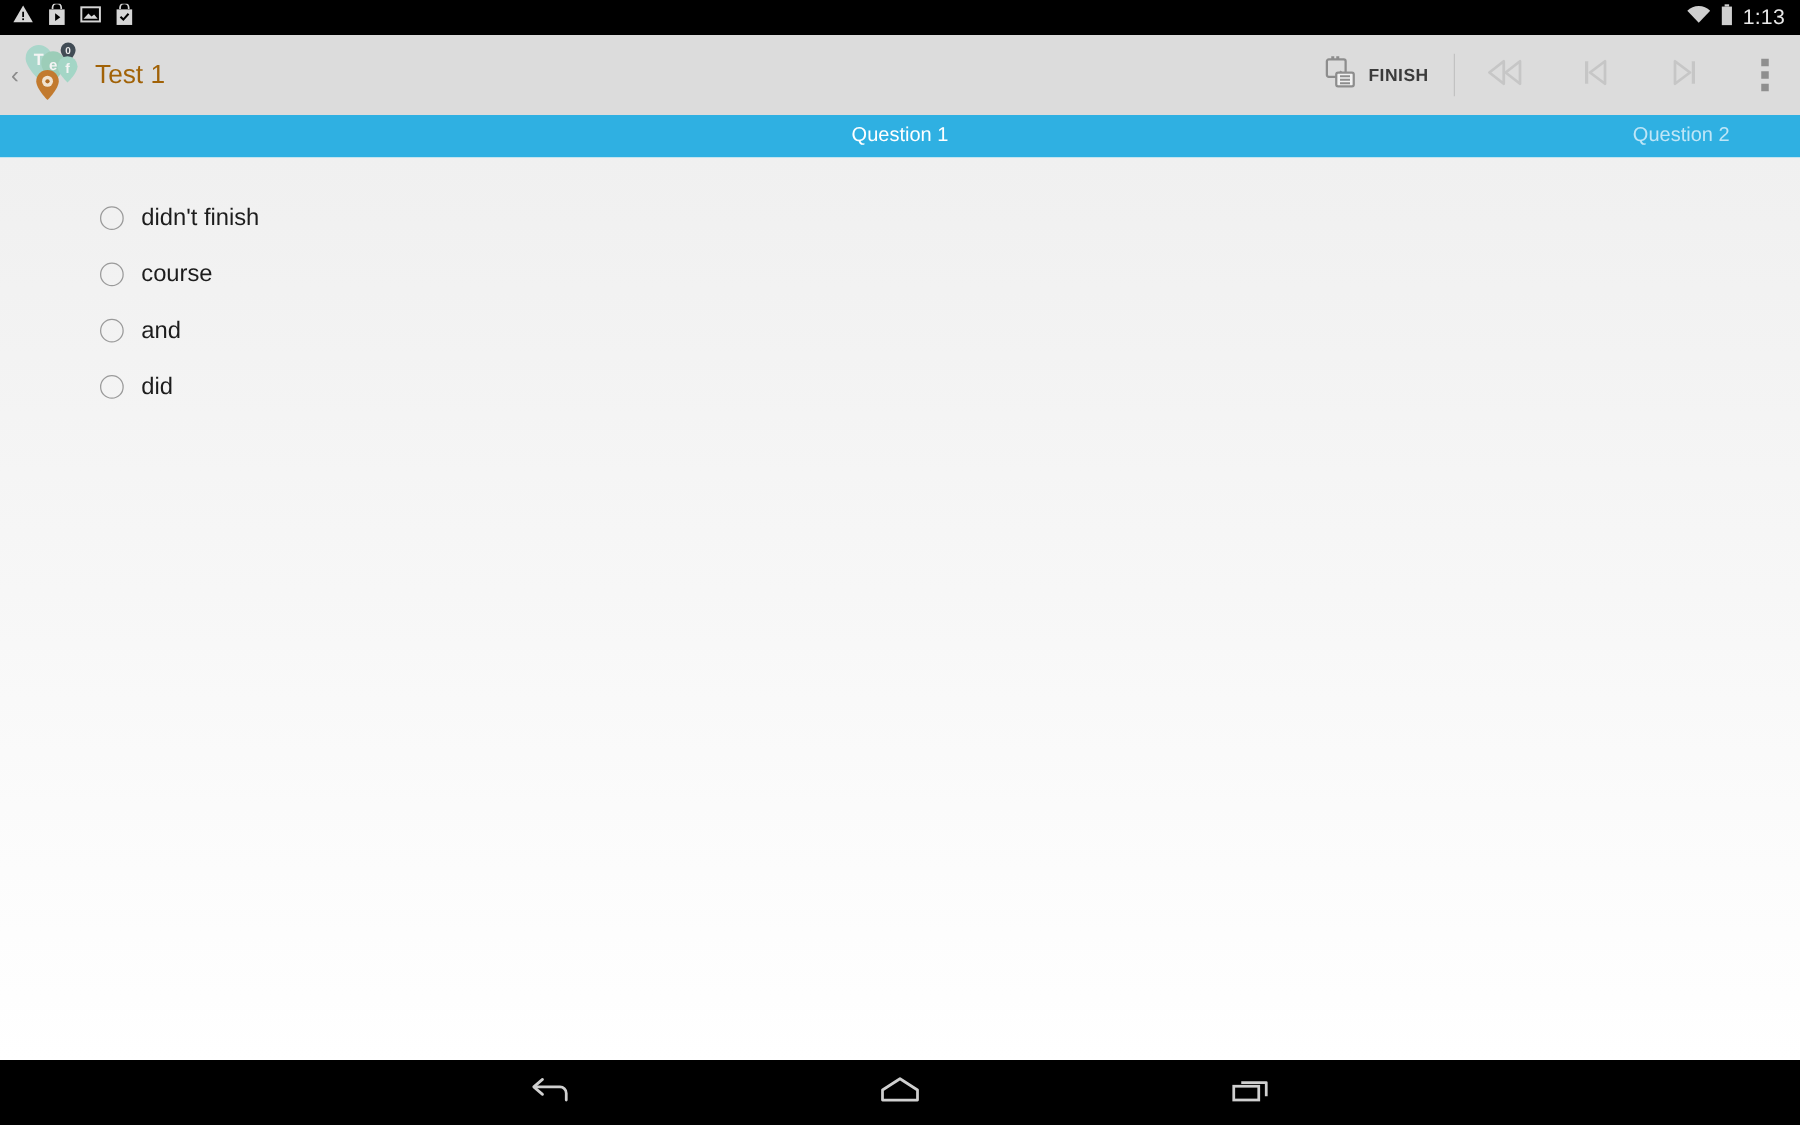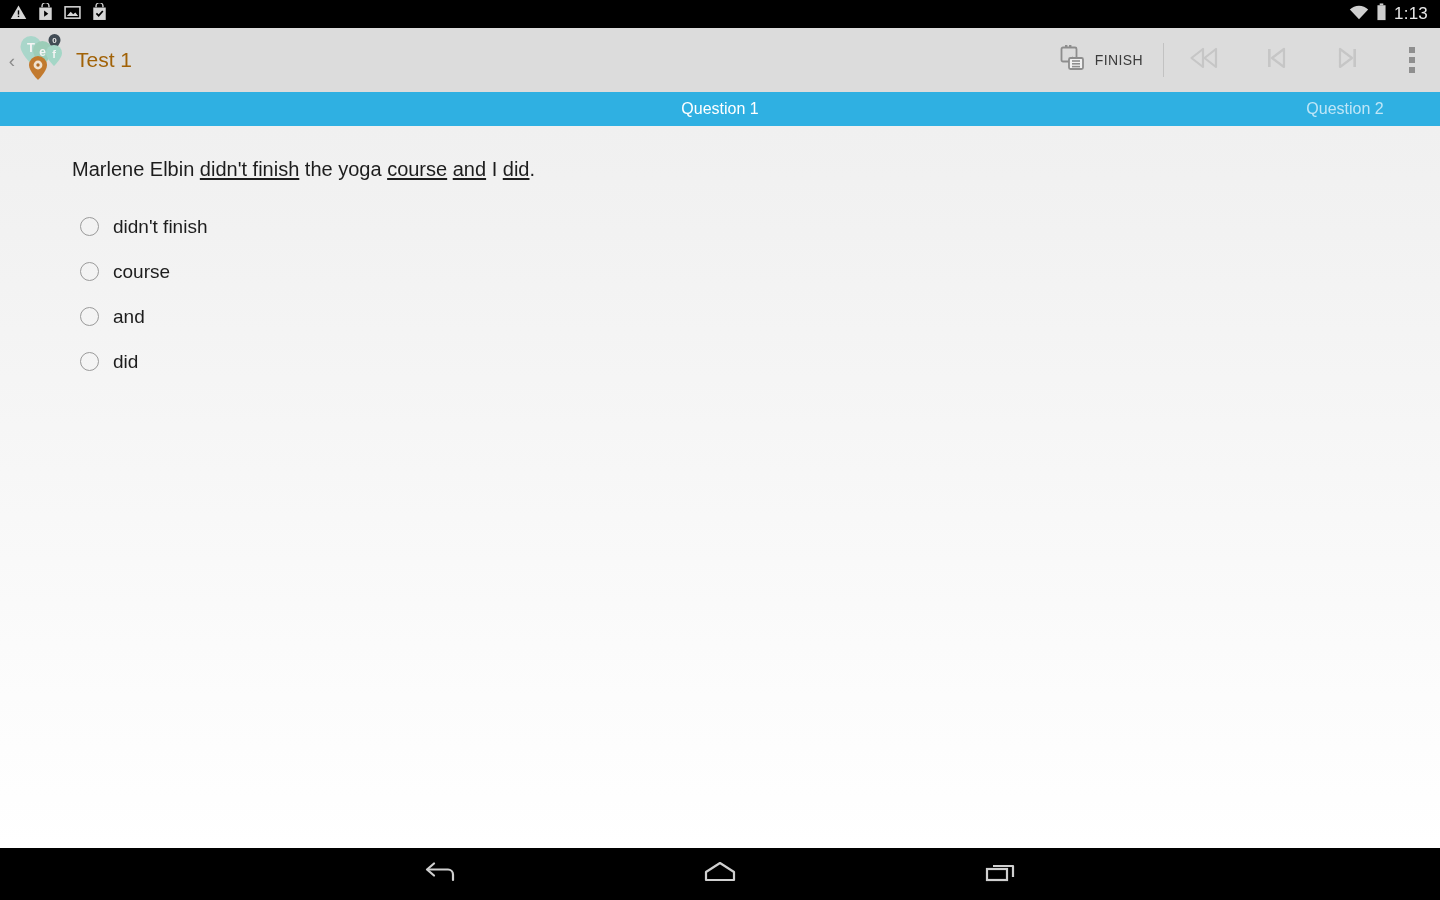--- a/index.html
+++ b/index.html
@@ -44,21 +44,21 @@
   .app-title {
     color: #a16207; font-size: 21px; margin-left: 8px;
     font-family: "Liberation Sans", sans-serif;
   }
   .toolbar-actions { margin-left: auto; display: flex; align-items: center; height: 64px; }
   .finish-action {
     display: flex; align-items: center; gap: 9px;
     padding: 0 16px 0 10px; height: 64px;
   }
   .finish-label {
-    font-size: 14px; font-weight: normal; color: #3b3b3b;
+    font-size: 14px; font-weight: bold; color: #3b3b3b;
     letter-spacing: .4px;
   }
   .tb-divider { width: 1px; height: 34px; background: #c2c2c2; margin: 0 4px; }
   .icon-btn {
     width: 72px; height: 64px;
     display: flex; align-items: center; justify-content: center;
   }
   .overflow-btn { width: 56px; height: 64px; display: flex; align-items: center; justify-content: center; }
   .dot-stack { display: flex; flex-direction: column; gap: 4px; align-items: center; }
   .dot { width: 6px; height: 6px; background: #8f8f8f; }
@@ -249,21 +249,20 @@
     </div>
   </div>
 
   <div class="tabstrip">
     <div class="tab tab-active">Question 1</div>
     <div class="tab tab-next">Question 2</div>
   </div>
 
   <div class="content">
 
-    <div class="question-text"><span>Marlene Elbin </span><span class="u">didn't finish</span><span> the yoga </span><span class="u">course</span><span> </span><span class="u">and</span><span> I </span><span class="u">did</span><span>.</span></div>
 
     <div class="options">
       <div class="option-row">
         <span class="radio"></span>
         <span class="option-label">didn't finish</span>
       </div>
       <div class="option-row">
         <span class="radio"></span>
         <span class="option-label">course</span>
       </div>

